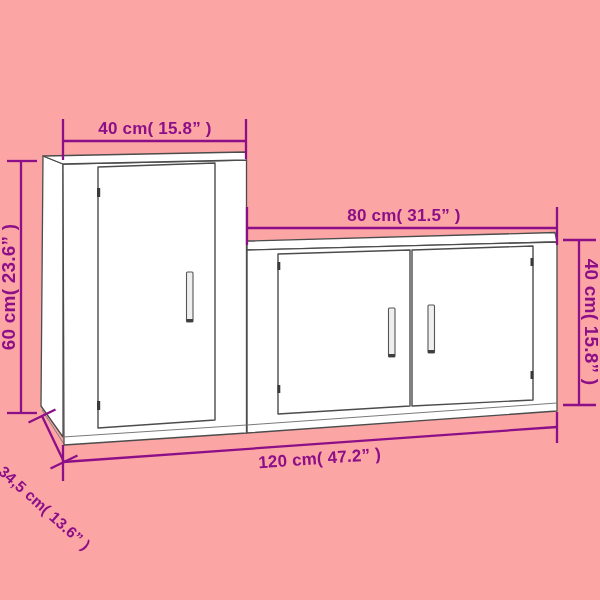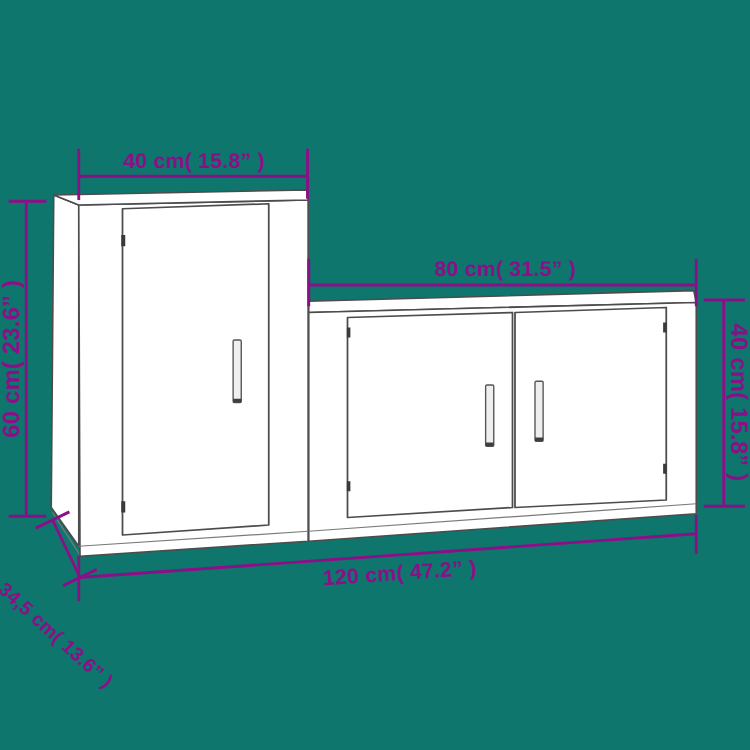--- a/index.html
+++ b/index.html
@@ -1,17 +1,17 @@
 <!DOCTYPE html>
 <html><head>
 <meta charset="utf-8">
 <style>
   html,body{margin:0;padding:0;background:#ffffff;}
   body{width:600px;height:600px;font-family:"Liberation Sans","DejaVu Sans",sans-serif;}
-  #stage{width:600px;height:600px;position:relative;background:#0f766e;}
+  #stage{width:600px;height:600px;position:relative;background:#fca5a5;}
   svg{display:block;}
   .face{fill:#ffffff;stroke:#4c4c4c;stroke-width:1.3;stroke-linejoin:round;}
   .soft{fill:none;stroke:#7a7a7a;stroke-width:1;}
   .door{fill:#ffffff;stroke:#4c4c4c;stroke-width:1.4;stroke-linejoin:round;}
   .handle-body{fill:#efefef;stroke:#565656;stroke-width:1.1;}
   .handle-cap{fill:#3f3f3f;stroke:none;}
   .hinge{fill:#3a3a3a;stroke:none;}
   .dim{stroke:#8C0F88;stroke-width:2.3;fill:none;stroke-linecap:butt;}
   .dim-text{fill:#8C0F88;font-weight:bold;font-size:17px;letter-spacing:.2px;}
   .dim-text.vert{font-size:19px;}

